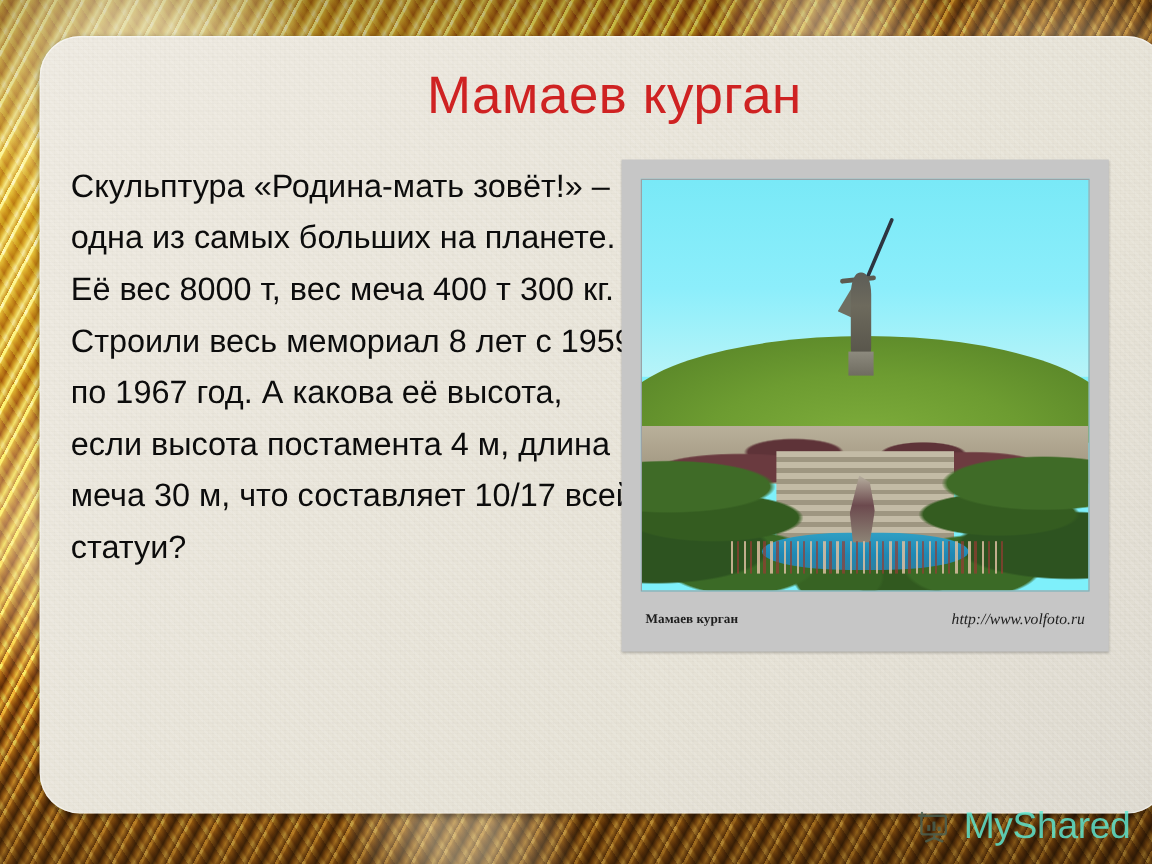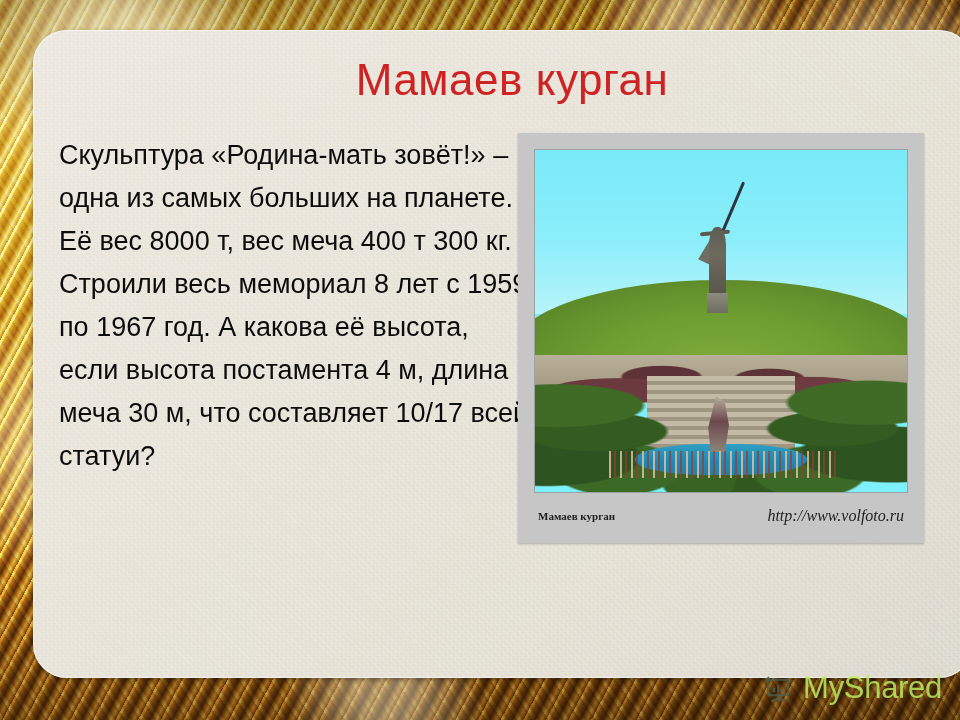--- a/index.html
+++ b/index.html
@@ -175,29 +175,29 @@
     background:repeating-linear-gradient(90deg,
       rgba(220,190,160,.85) 0 2px, transparent 2px 5px,
       rgba(150,60,50,.7) 5px 7px, transparent 7px 11px);
   }
   .caption-bar{
     position:relative;height:46px;display:flex;align-items:center;
     justify-content:space-between;
     padding:0 4px;
   }
   .cap-left{font-family:"Liberation Serif", serif;font-size:11px;color:#1d1d1d;font-weight:bold;}
-  .cap-right{font-family:"Liberation Serif", serif;font-size:16px;color:#1d1d1d;font-style:italic;}
+  .cap-right{font-family:"Liberation Serif", serif;font-size:13px;color:#1d1d1d;font-style:italic;}
 
   
   .watermark{
     position:absolute;right:18px;bottom:14px;
     display:flex;align-items:center;gap:9px;
     z-index:6;opacity:.82;
   }
-  .wm-text{font-size:31px;color:#bef264;letter-spacing:-.3px;}
+  .wm-text{font-size:31px;color:#5eead4;letter-spacing:-.3px;}
   .wm-icon{width:31px;height:31px;display:block;}
 </style>
 </head>
 <body>
 
 <div class="slide">
 
   <div class="frame"></div>
 
   <div class="card">

